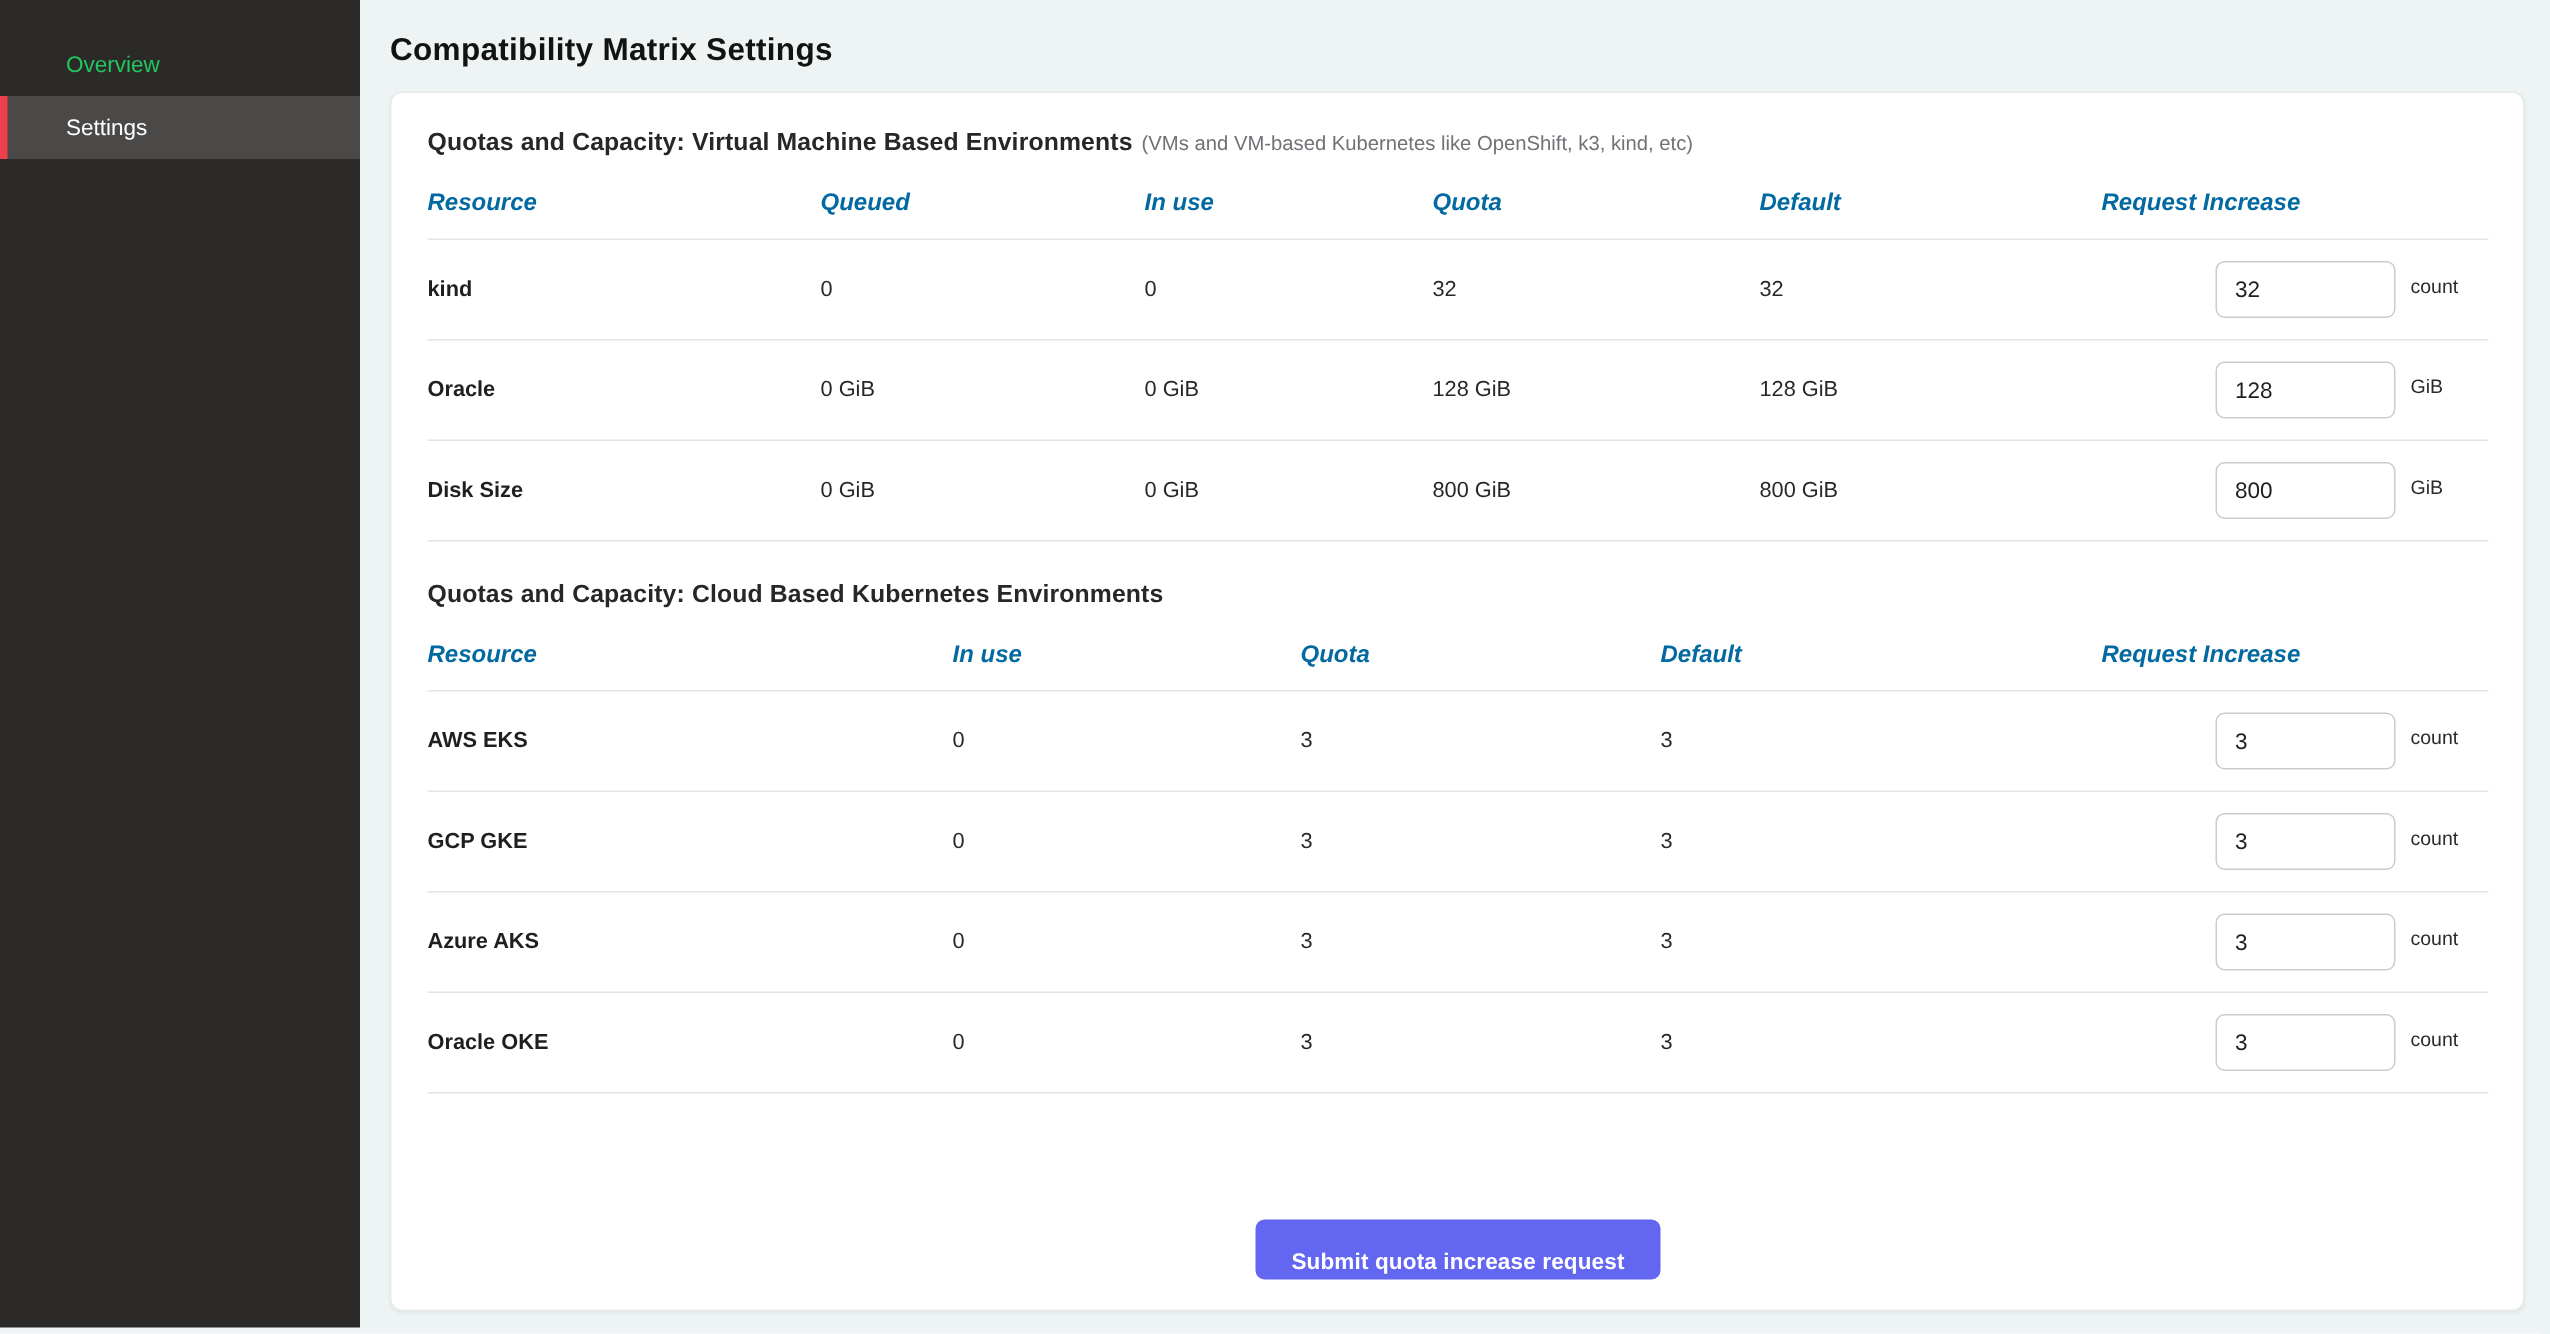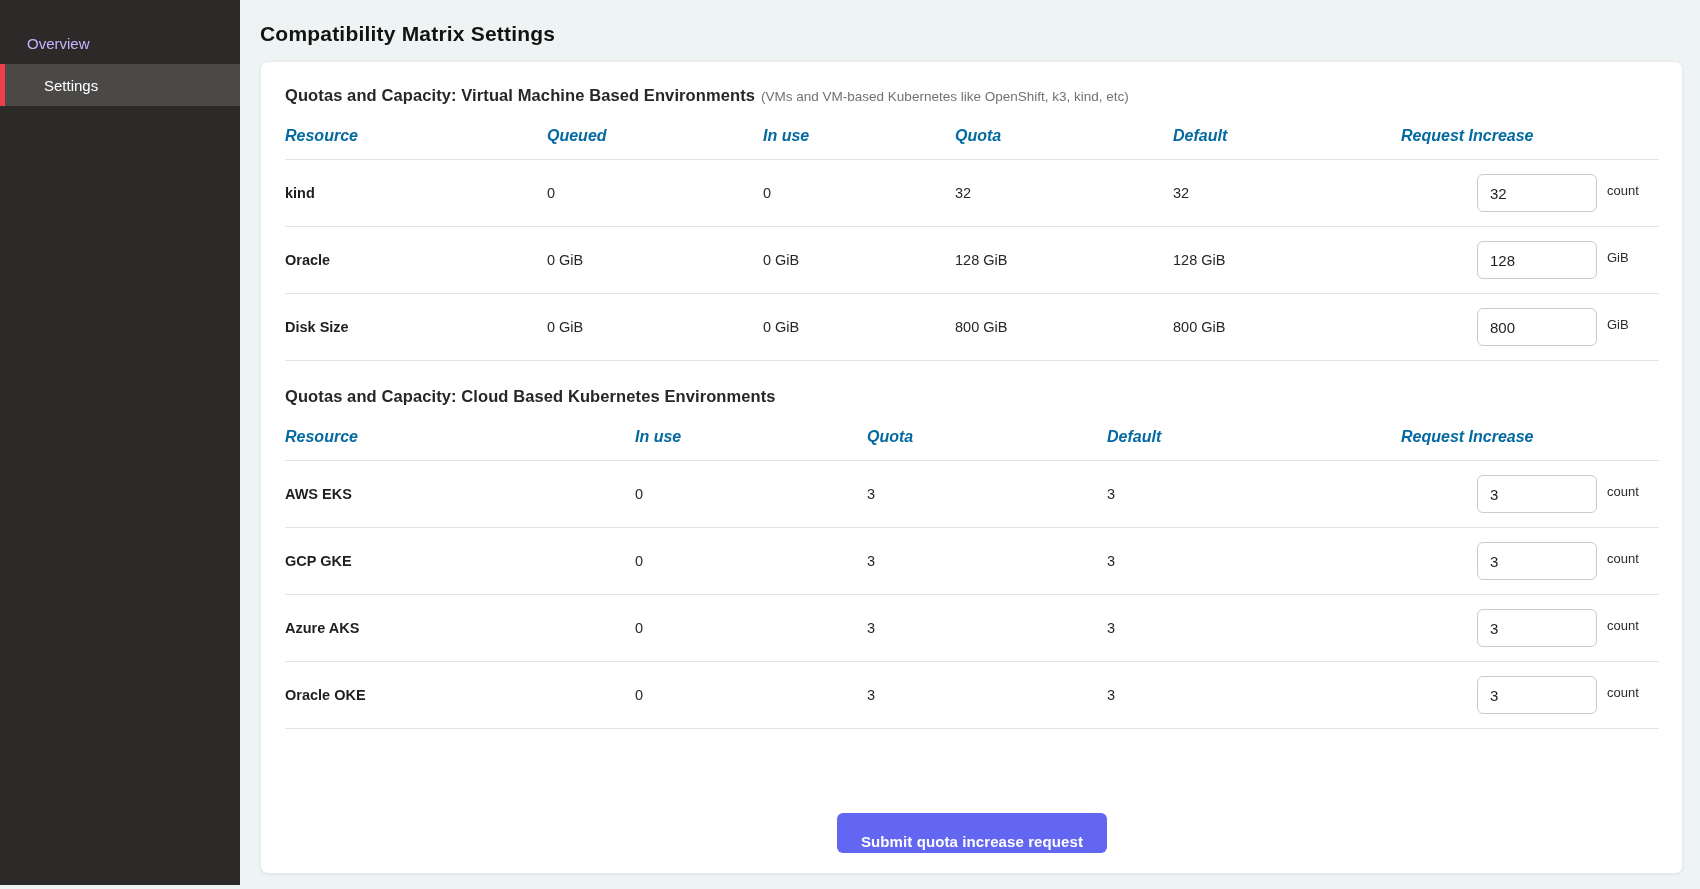--- a/index.html
+++ b/index.html
@@ -11,22 +11,22 @@
   body{
     font-family:"Liberation Sans","DejaVu Sans",sans-serif;
     background:var(--bg); color:var(--text); position:relative;
   }
   
   .sidebar{
     position:absolute; left:0; top:0; width:240px; height:885px;
     background:var(--sidebar); padding-top:22px;
   }
   .nav-item{
-    height:42px; display:flex; align-items:center; padding-left:27px;
-    font-size:15px; color:#c4b5fd; cursor:pointer;
+    height:42px; display:flex; align-items:center; padding-left:44px;
+    font-size:15px; color:#22c55e; cursor:pointer;
   }
   .nav-item.active{
     background:var(--sidebar-active); color:#ffffff;
     border-left:5px solid var(--accent); padding-left:39px;
   }
   
   .main{position:absolute; left:240px; top:4px; width:1460px; height:889px;}
   .page-title{
     font-size:21px; font-weight:700; color:#131313;
     margin:18px 0 0 20px; letter-spacing:.2px;

